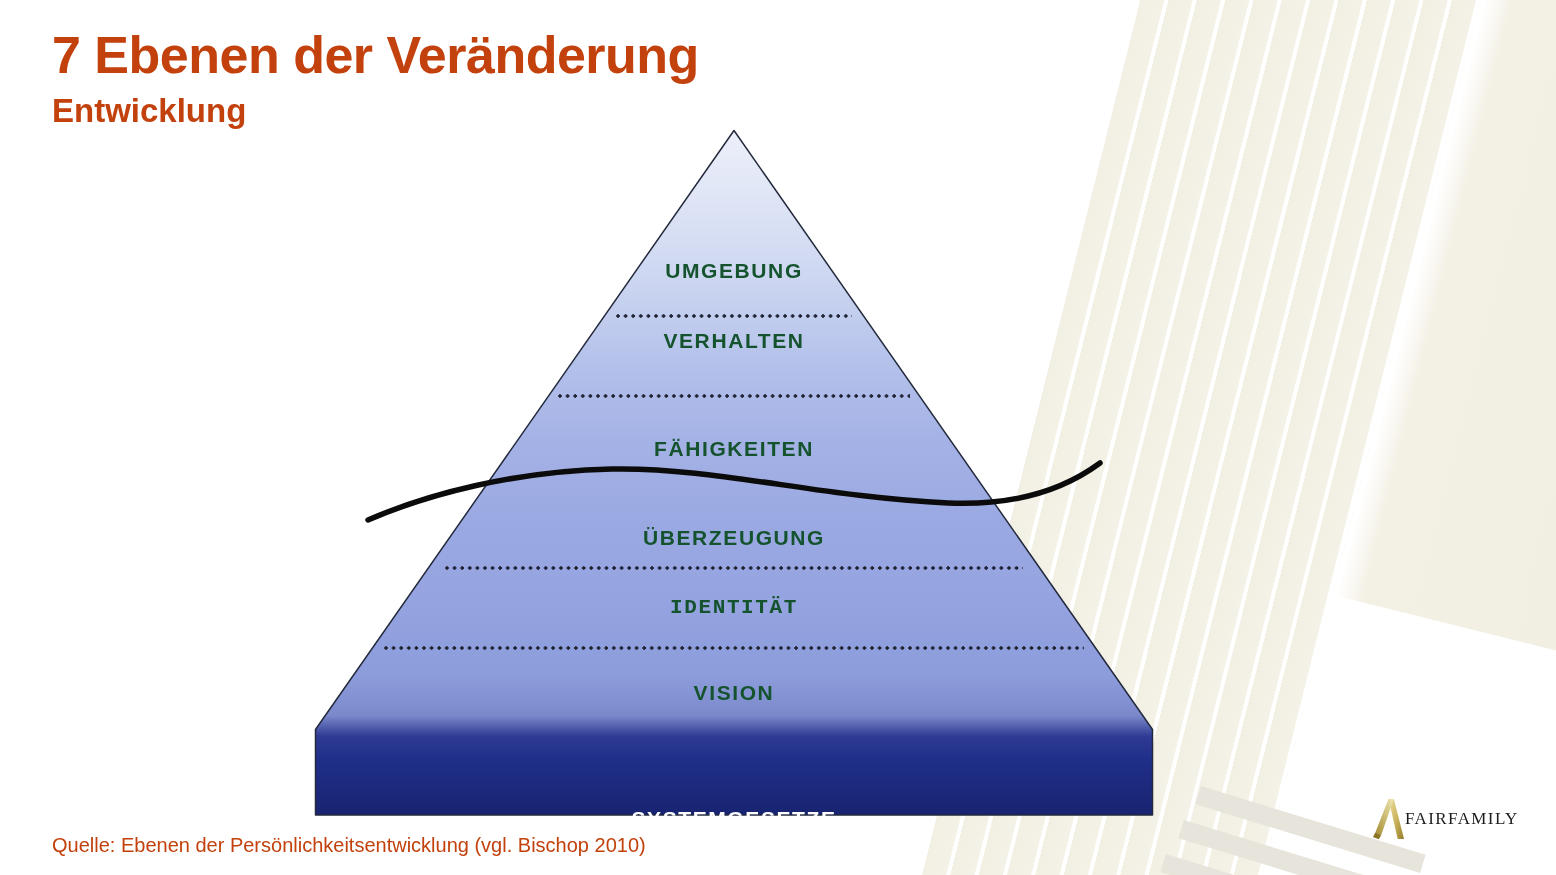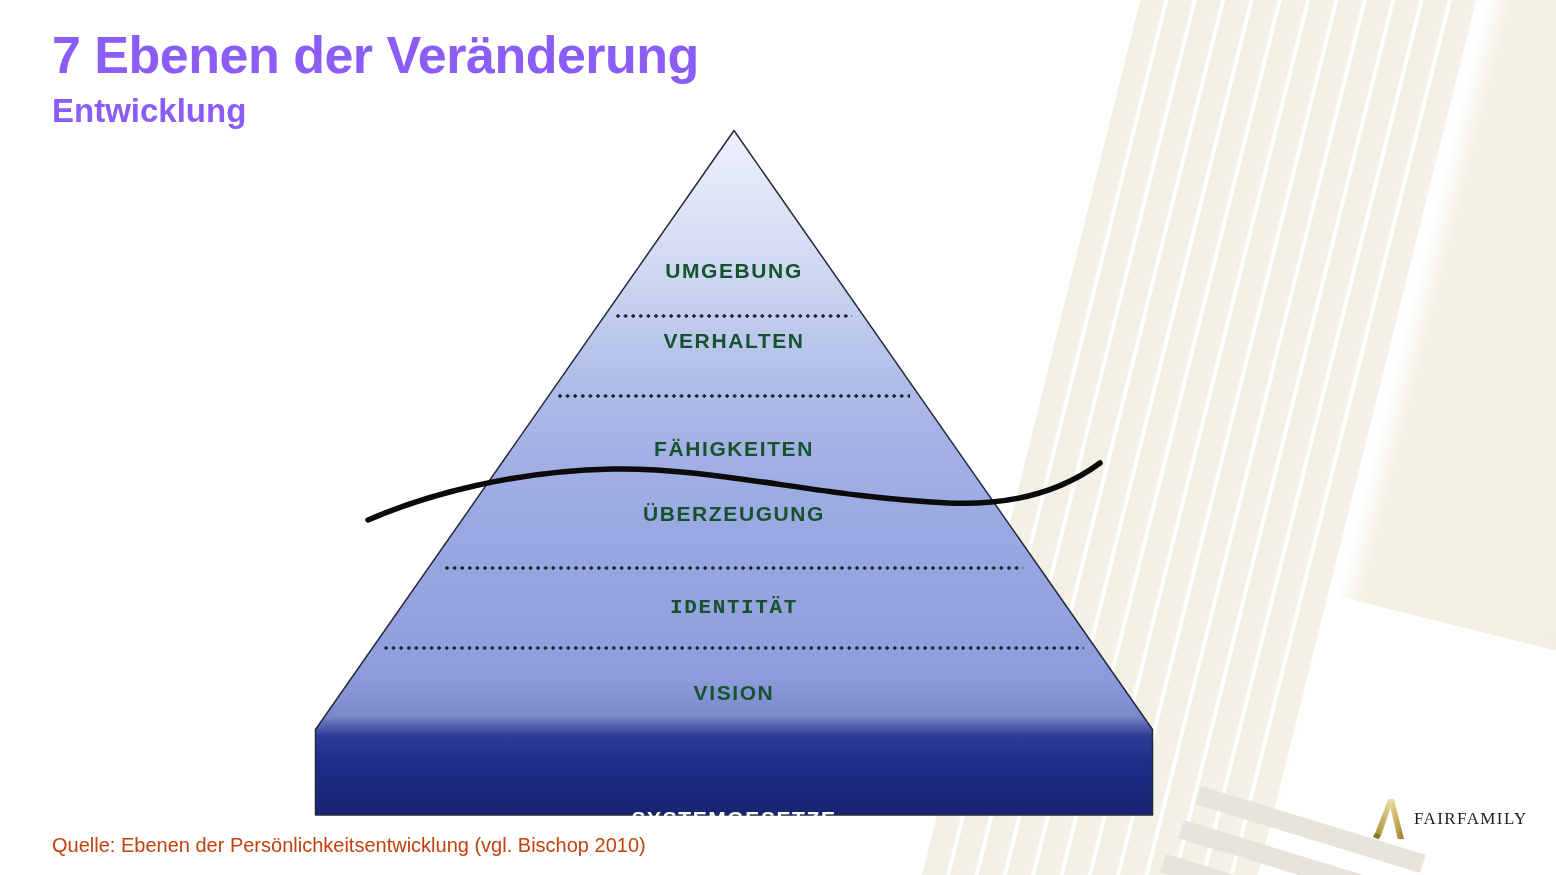--- a/index.html
+++ b/index.html
@@ -40,34 +40,34 @@
 
   
   .lvl{
     position:absolute;z-index:4;left:734px;transform:translateX(-50%);
     font-size:21px;font-weight:700;letter-spacing:1.6px;color:#14532d;white-space:nowrap;
   }
   .lvl.light{color:#ffffff;}
   .lvl-umgebung{top:259px;}
   .lvl-verhalten{top:329px;}
   .lvl-faehigkeiten{top:421px;margin-top:16px;}
-  .lvl-ueberzeugung{top:502px;}
+  .lvl-ueberzeugung{top:526px;}
   .lvl-identitaet{top:596px;font-family:Liberation Mono, monospace;}
   .lvl-vision{top:681px;}
   .lvl-systemgesetze{top:807px;}
 
   
-  .header{position:absolute;left:52px;top:26px;z-index:5;color:#8b5cf6;}
+  .header{position:absolute;left:52px;top:26px;z-index:5;color:#c2410c;}
   .title{font-size:52px;font-weight:800;letter-spacing:-0.5px;line-height:1.12;}
   .subtitle{font-size:33px;font-weight:700;margin-top:8px;}
 
   
   .source{position:absolute;left:52px;top:834px;z-index:5;font-size:20px;color:#c2410c;}
 
-  .logo{position:absolute;left:1372px;top:797px;z-index:5;display:flex;align-items:center;gap:9px;}
+  .logo{position:absolute;left:1372px;top:797px;z-index:5;display:flex;align-items:center;}
   .logo-text{font-family:"Liberation Serif", serif;font-size:17px;letter-spacing:1.4px;color:#1c1c1c;}
 </style>
 </head>
 <body>
 
 <div class="stage">
 
   <div class="watermark">
     <div class="wm-band wm-left"></div>
     <div class="wm-band wm-right"></div>

